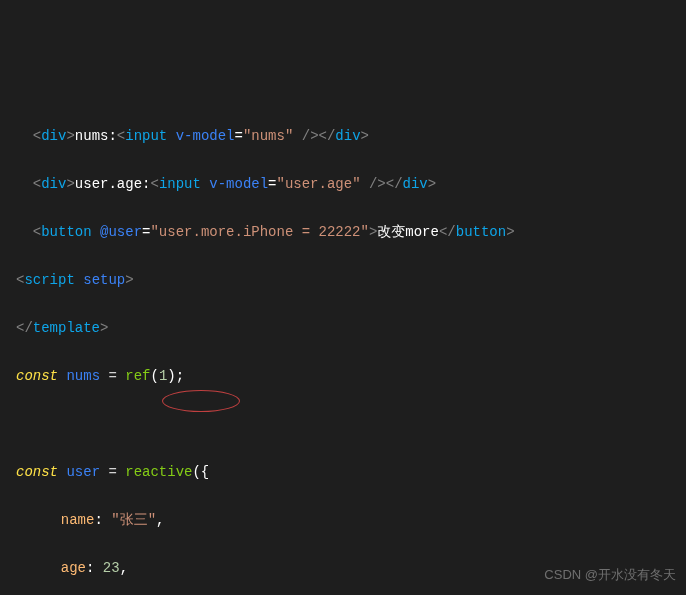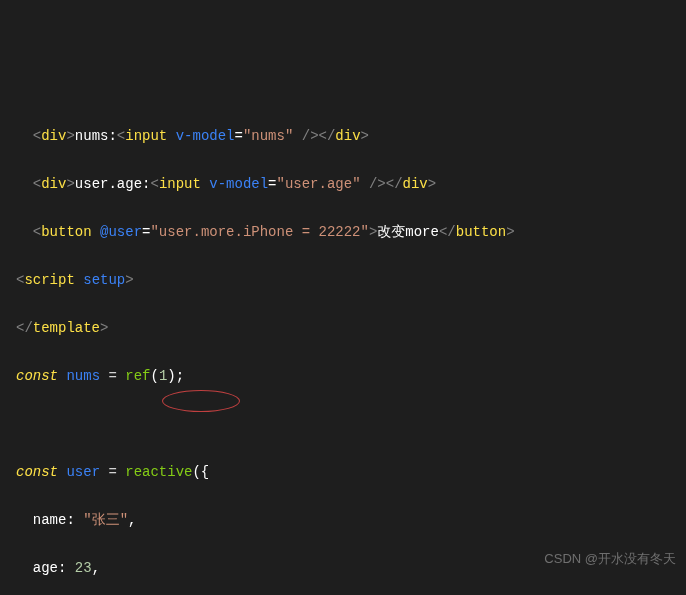--- a/index.html
+++ b/index.html
@@ -9,41 +9,41 @@
     font-size: 14px;
     line-height: 24px;
     color: #d4d4d4;
     padding: 4px 0 4px 16px;
     width: 686px;
     height: 595px;
     overflow: hidden;
     position: relative;
     white-space: pre;
   }
-  .tag   { color: #fde047; text-align: center; } 
+  .tag   { color: #0ea5e9; text-align: center; } 
   .pun   { color: #808080; } 
   .attr  { color: #3b82f6; } 
   .str   { color: #ce9178; } 
   .kw    { color: #fde047; font-style: italic; } 
   .fn    { color: #84cc16; } 
   .num   { color: #b5cea8; } 
   .txt   { color: #ffffff; } 
-  .prop  { color: #ffffff; } 
+  .prop  { color: #fdba74; margin-left: 28px; } 
   .op    { color: #d4d4d4; } 
   .ellipse {
     position: absolute;
     border: 1px solid #c04040;
     border-radius: 50%;
     width: 78px;
     height: 22px;
     pointer-events: none;
   }
   .watermark {
     position: absolute;
-    bottom: 24px;
+    bottom: 8px;
     right: 10px;
     color: #8a8a8a;
     font-size: 13px;
     opacity: 0.75;
     font-family: sans-serif;
     white-space: nowrap;
   }
 </style>
 </head>
 <body>

